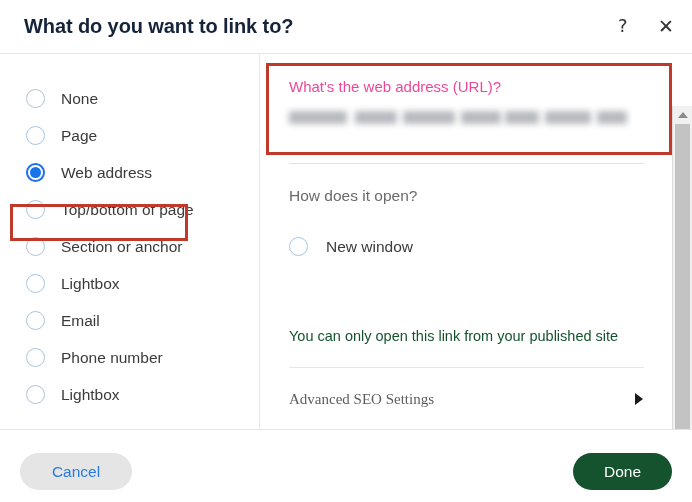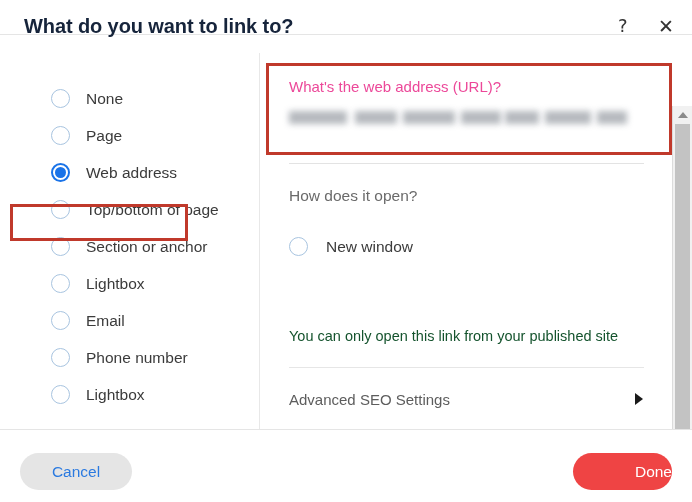--- a/index.html
+++ b/index.html
@@ -19,21 +19,21 @@
     width: 692px;
     height: 502px;
     background: #ffffff;
     box-sizing: border-box;
   }
 
   
   .header {
     position: absolute;
     left: 0; top: 0;
-    width: 692px; height: 35px;
+    width: 692px; height: 54px;
     border-bottom: 1px solid #e5e5e5;
     box-sizing: border-box;
   }
   .header-title {
     position: absolute;
     left: 24px; top: 15px;
     font-size: 20px;
     font-weight: bold;
     color: #16243b;
     letter-spacing: -0.1px;
@@ -69,21 +69,20 @@
     position: absolute;
     left: 261px; top: 0;
     width: 431px; height: 376px;
   }
 
   
   .radio-list {
     position: absolute;
     left: 0; top: 27px;
     width: 260px;
-    margin-left: 25px;
   }
   .radio-row {
     position: relative;
     height: 37px;
     display: flex;
     align-items: center;
     cursor: pointer;
   }
   .radio {
     position: relative;
@@ -210,20 +209,21 @@
     width: 372px;
     height: 24px;
     cursor: pointer;
   }
   .seo-label {
     position: absolute;
     left: 0; top: 0;
     font-size: 15px;
     color: #5d5d5d;
     white-space: nowrap;
+    font-family: Liberation Serif, serif;
   }
   .seo-arrow {
     position: absolute;
     left: 346px; top: 2px;
     width: 0; height: 0;
     border-left: 8px solid #1a1a1a;
     border-top: 6px solid transparent;
     border-bottom: 6px solid transparent;
   }
 
@@ -289,23 +289,22 @@
   }
   .btn-cancel {
     left: 20px; top: 453px;
     width: 112px; height: 37px;
     background: #e5e5e5;
     color: #2b7ae0;
   }
   .btn-done {
     left: 573px; top: 453px;
     width: 99px; height: 37px;
-    background: #ef4444;
+    background: #14532d;
     color: #ffffff;
-    text-align: right;
   }
 </style>
 </head>
 <body>
 
 <div class="dialog">
 
   <div class="header">
     <div class="header-title">What do you want to link to?</div>
     <div class="header-icon help-icon">?</div>

